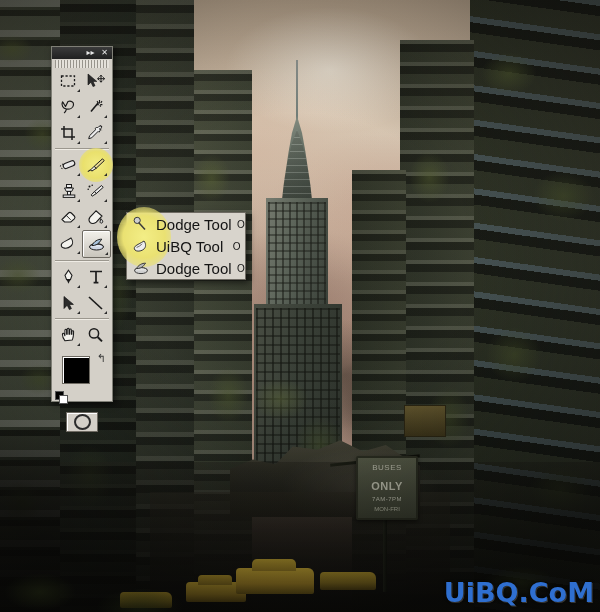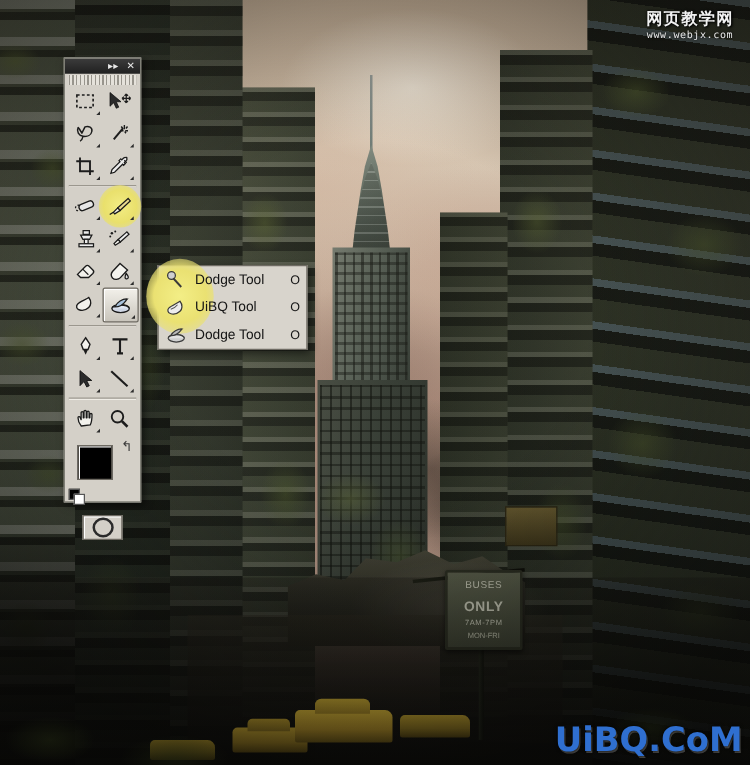--- a/index.html
+++ b/index.html
@@ -230,21 +230,21 @@
   
   .flyout{position:absolute;left:126px;top:212px;width:118px;height:66px;
       background:#d8d4cc;border:1px solid #6f6b63;
       box-shadow:3px 3px 7px rgba(0,0,0,.55);z-index:40;}
   .fly-hl{position:absolute;left:-10px;top:-6px;width:54px;height:60px;border-radius:50%;
       background:radial-gradient(circle,#f3ee86 0%, #eae172 52%, rgba(234,225,114,.55) 76%, rgba(234,225,114,0) 100%);
       z-index:0;pointer-events:none;}
   .fly-item{position:relative;z-index:2;height:22px;display:flex;align-items:center;
       padding-left:4px;gap:5px;}
   .fly-ico{width:20px;height:18px;display:flex;align-items:center;justify-content:center;flex:0 0 20px;}
-  .fly-label{flex:1;font-size:11px;color:#141414;font-family:"Liberation Sans",sans-serif;
+  .fly-label{flex:1;font-size:15px;color:#141414;font-family:"Liberation Sans",sans-serif;
       white-space:nowrap;}
   .fly-key{width:18px;text-align:center;font-size:10px;color:#141414;}
 
   
   .wm-top{position:absolute;left:510px;top:8px;width:84px;text-align:center;z-index:60;}
   .wm-top .cn{font-size:13px;font-weight:bold;color:#f2f2f2;letter-spacing:1px;line-height:15px;
       text-shadow:0 0 2px #000,1px 1px 2px #000;font-family:"DejaVu Sans",sans-serif;}
   .wm-top .url{font-size:8px;color:#eaeaea;letter-spacing:.5px;line-height:10px;
       text-shadow:0 0 2px #000;font-family:"DejaVu Sans Mono",monospace;}
   .wm-bottom{position:absolute;right:6px;bottom:4px;z-index:60;
@@ -539,19 +539,15 @@
           <ellipse cx="9" cy="10.6" rx="6.4" ry="3" fill="#cfcfcf" stroke="#3a3a3a" stroke-width="1"></ellipse>
           <path d="M2.6 10.6 a6.4 3 0 0 1 12.8 0" fill="#e2e2e2" stroke="#3a3a3a" stroke-width="1"></path>
           <path d="M4.6 8.6 c1.4-3.4 5.6-5.6 9-5.4 -1.8 1.8-2.8 5.2-9 5.4 z" fill="#b9b9b9" stroke="#3a3a3a" stroke-width="1"></path>
         </svg>
       </span>
       <span class="fly-label">Dodge Tool</span>
       <span class="fly-key">O</span>
     </div>
   </div>
 
-  <div class="wm-top">
-    <div class="cn">网页教学网</div>
-    <div class="url">www.webjx.com</div>
-  </div>
   <div class="wm-bottom">UiBQ.CoM</div>
 
 </div>
 
 </body></html>

